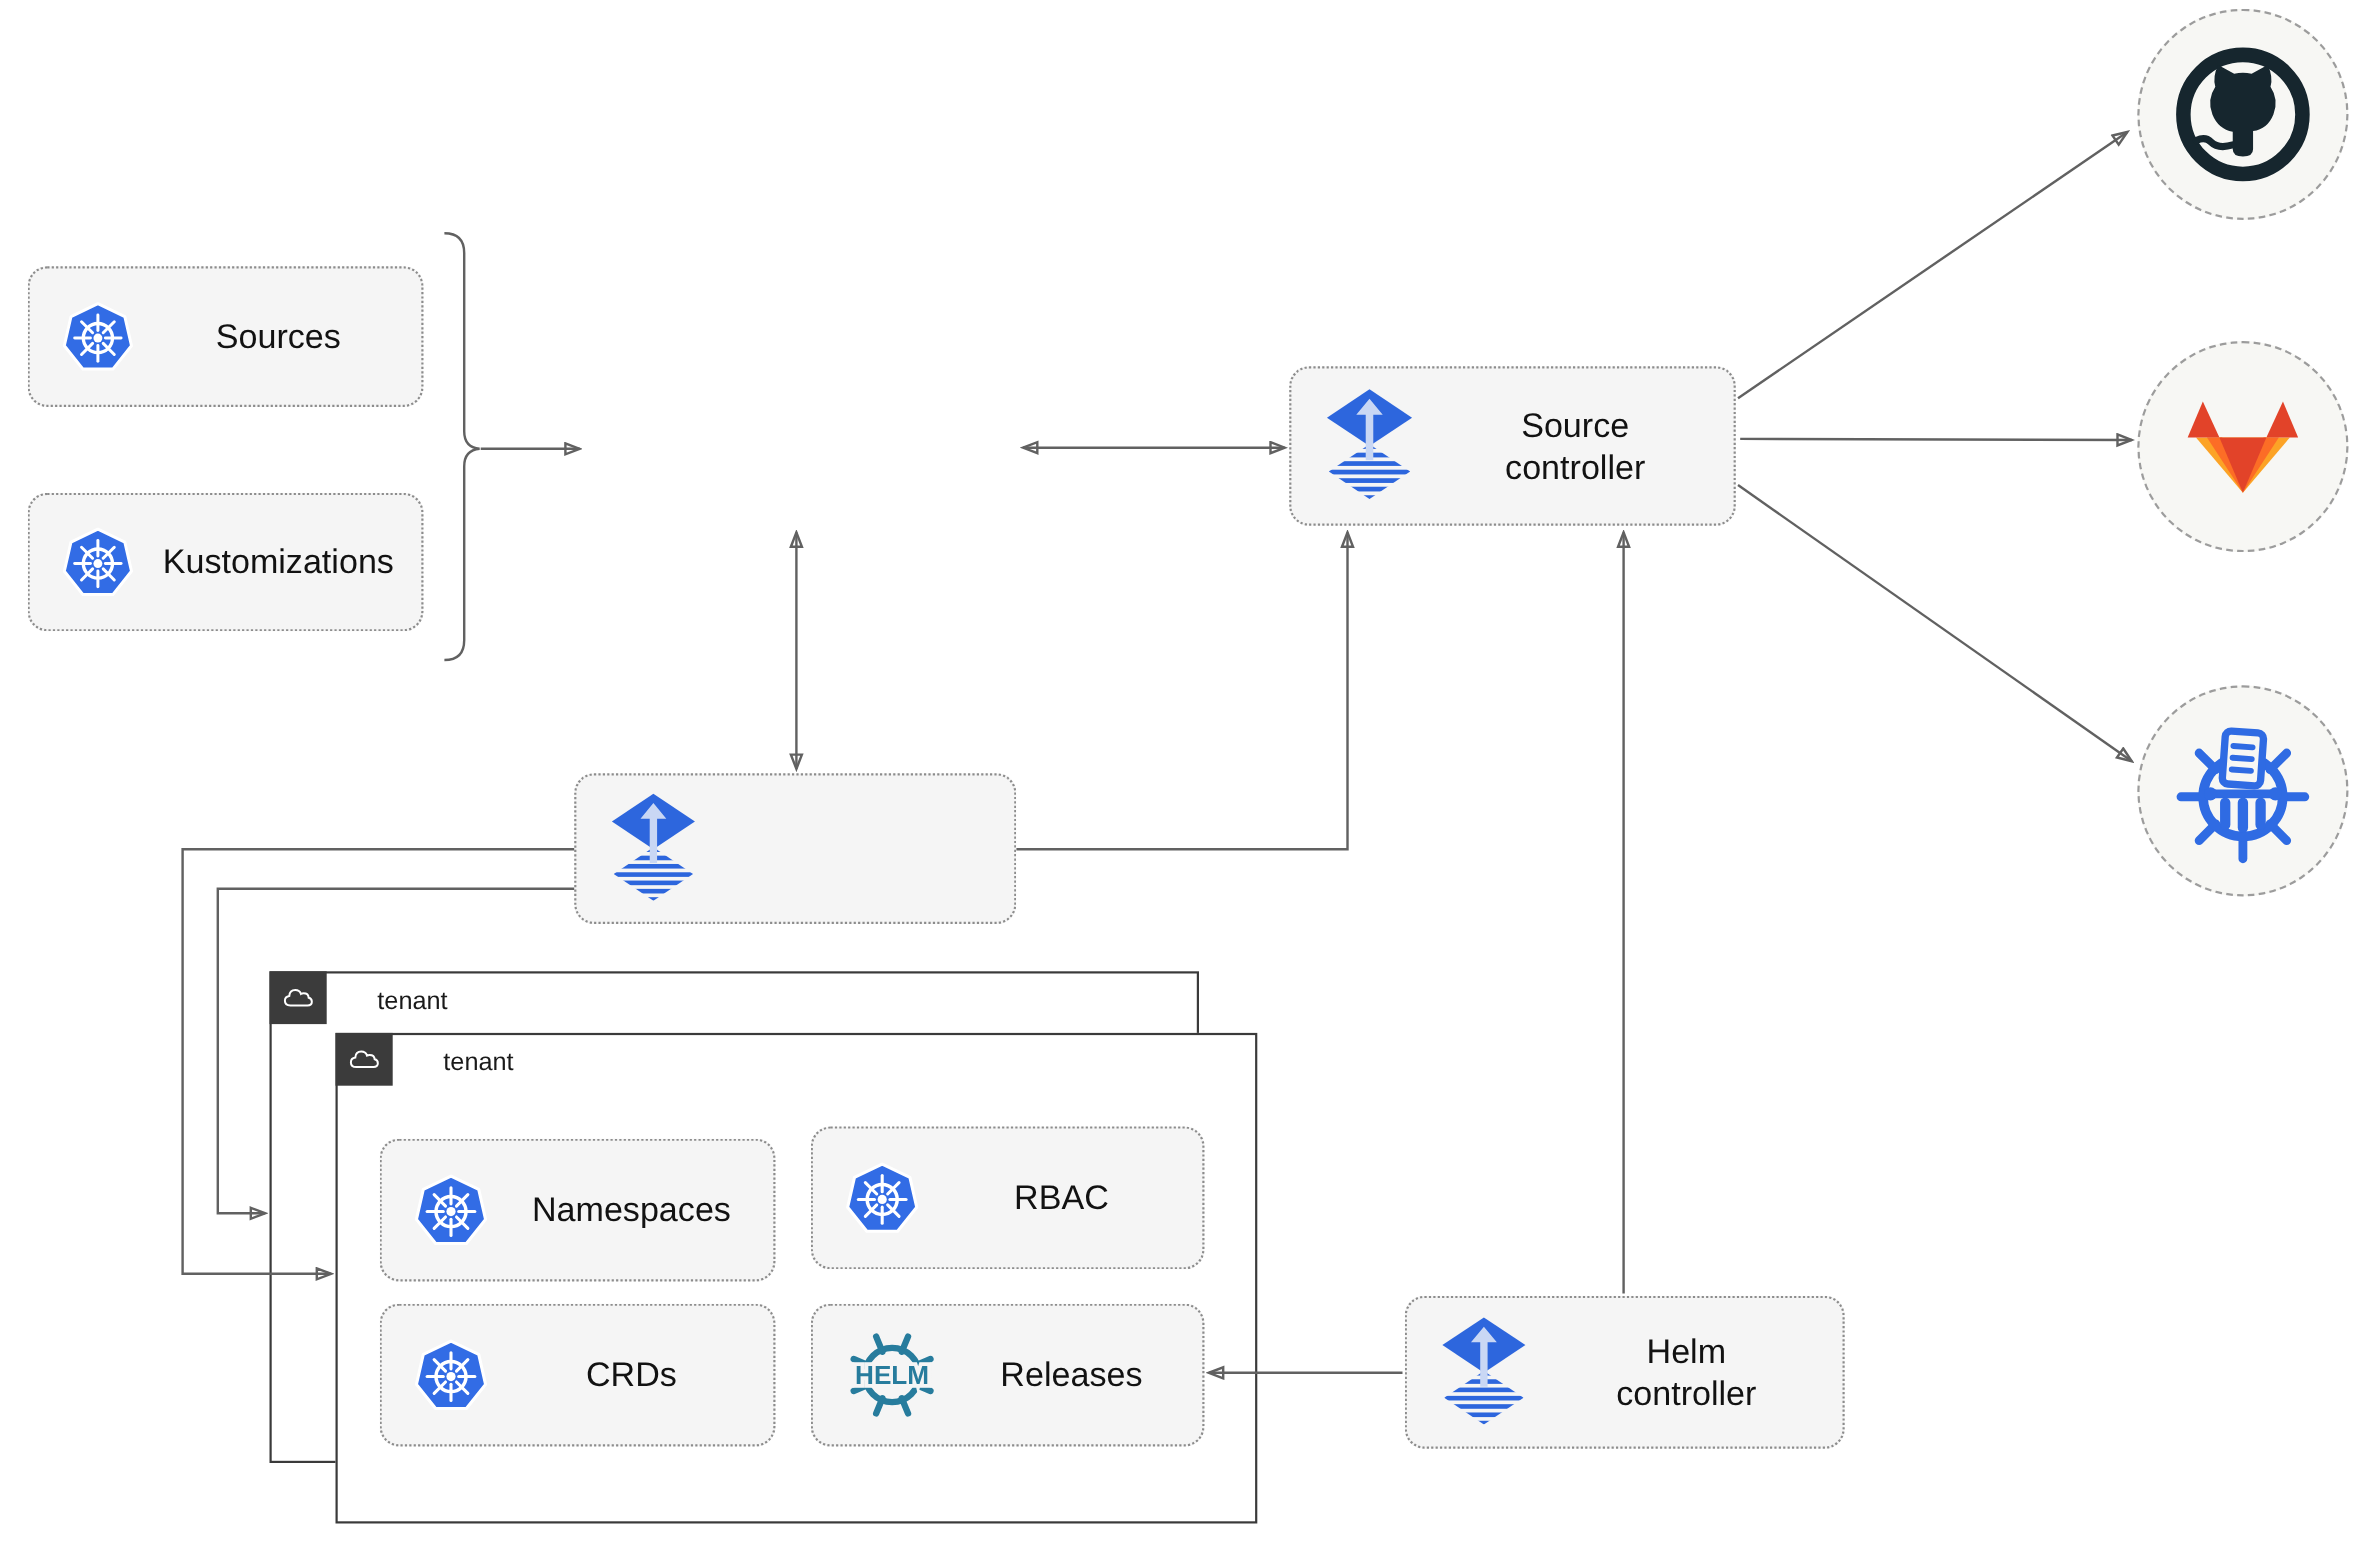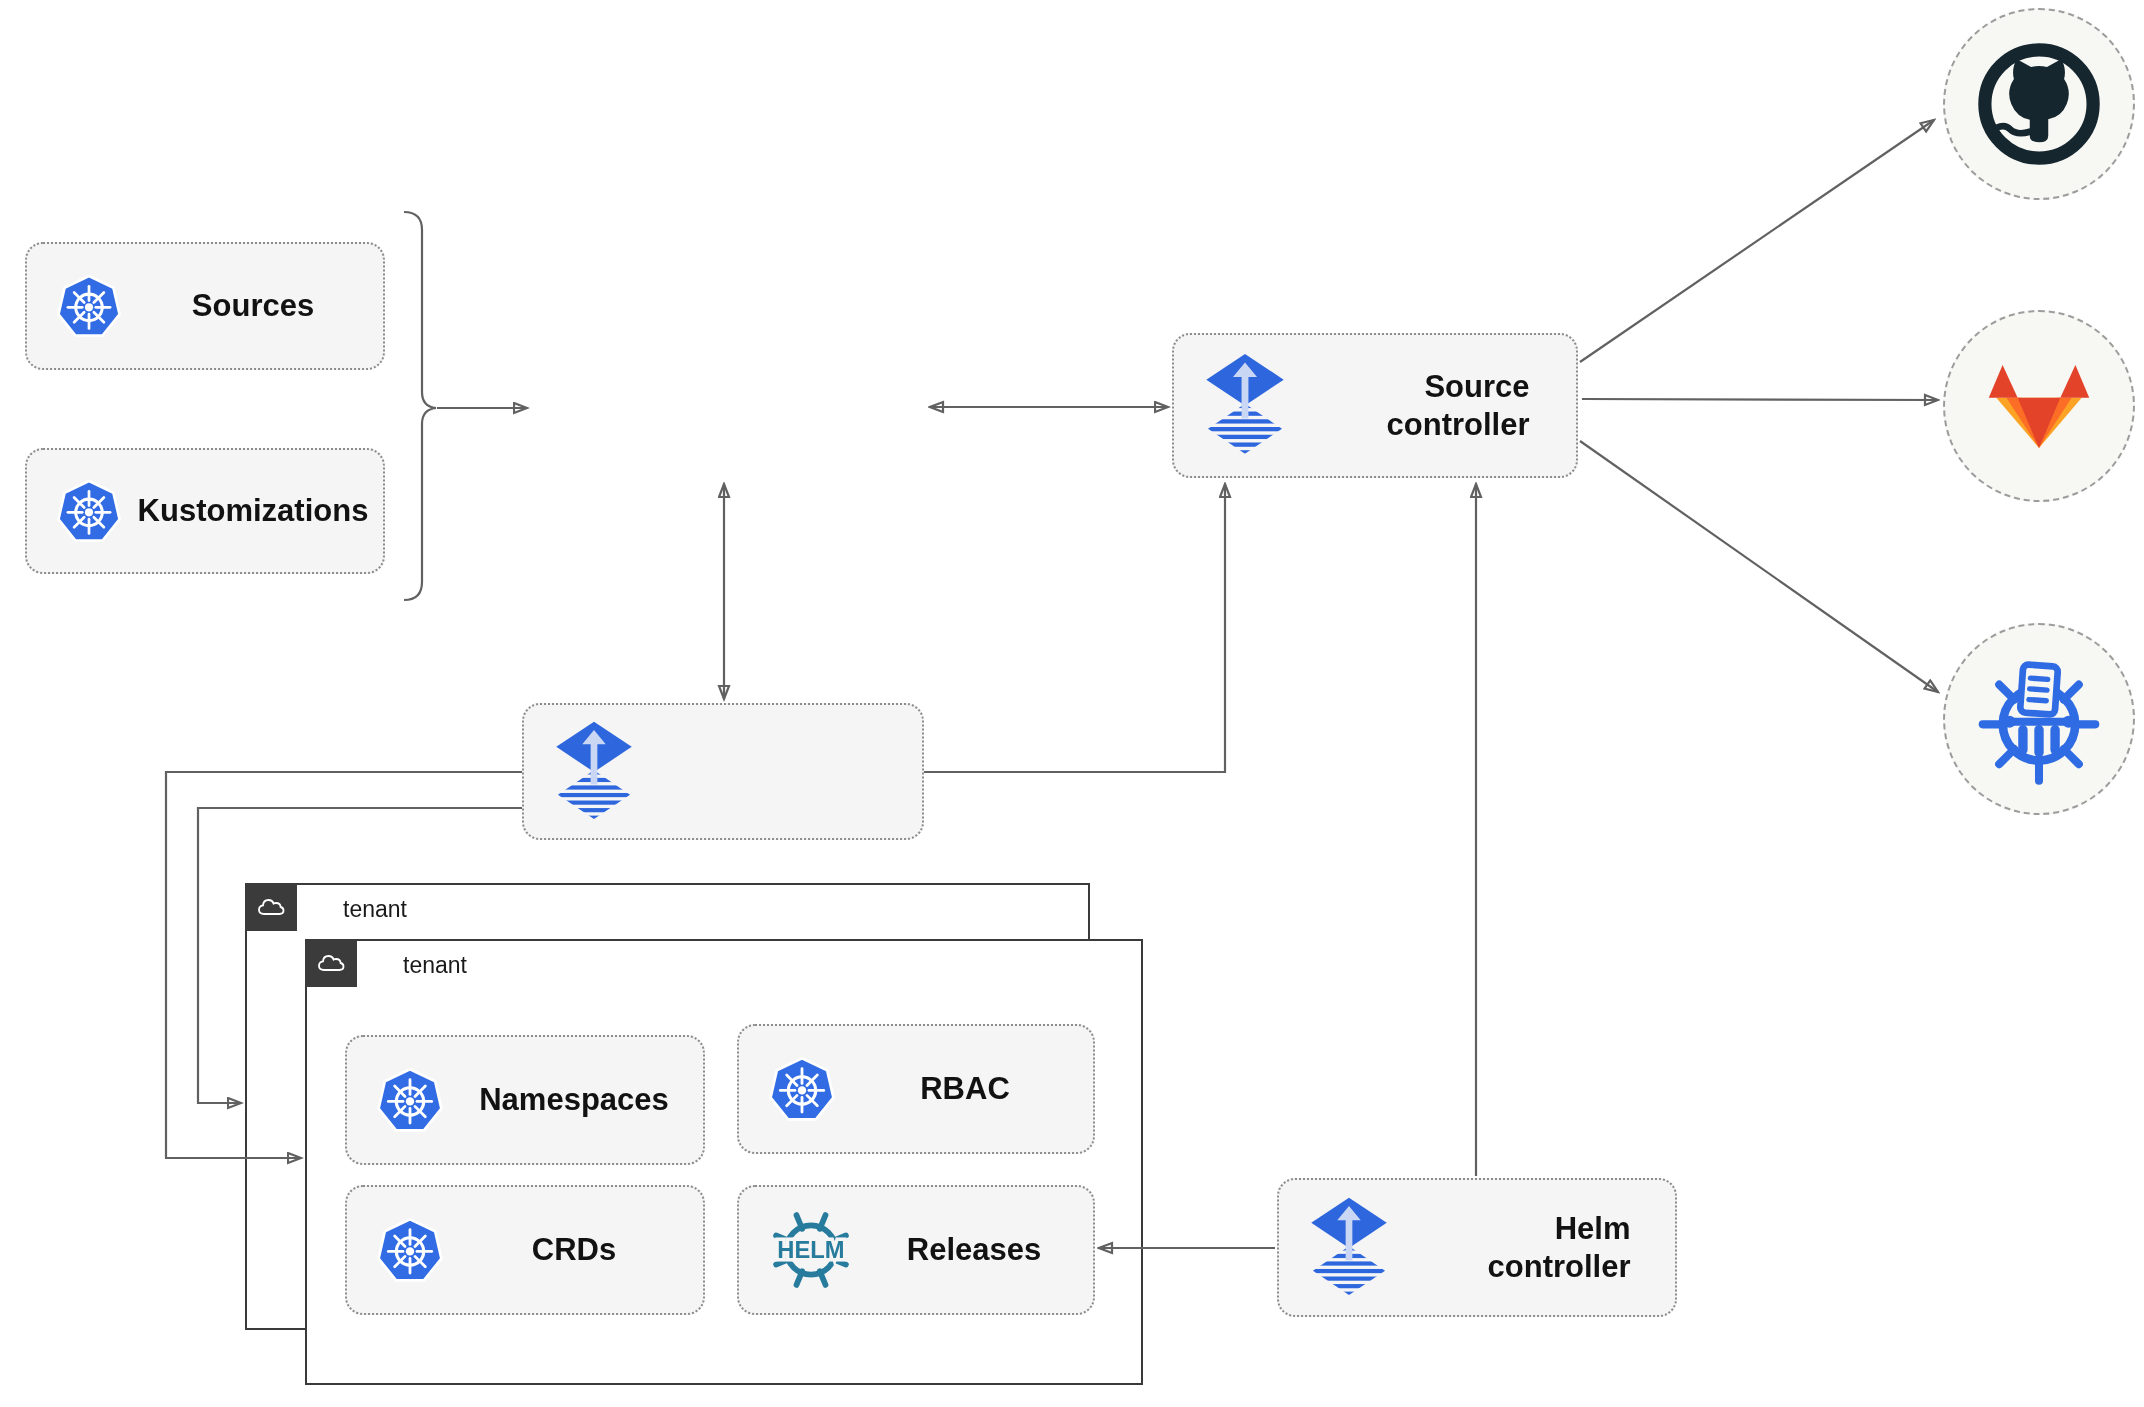--- a/index.html
+++ b/index.html
@@ -8,23 +8,23 @@
     font-family:"Liberation Sans", sans-serif; color:#111; overflow:hidden;
   }
   
   .node {
     position:absolute; box-sizing:border-box; display:flex; align-items:center;
     background:#F5F5F5; border:2px dotted #8C8C8C; border-radius:18px;
     padding-left:28px;
   }
   .node .label {
     margin:0 auto; text-align:center; font-size:31px; line-height:1.22;
-    padding:0 14px; color:#121212;font-weight:bold;
-  }
-  .node.two .label { max-width:195px;text-align:right; }
+    padding:0 14px; color:#121212;
+  }
+  .node.two .label { max-width:195px; }
   .icon { flex:0 0 auto; display:block; }
 
   
   .tenant {
     position:absolute; box-sizing:border-box; background:#ffffff;
     border:2px solid #3A3A3A;
   }
   .tenant .tab {
     position:absolute; left:-2px; top:-2px; width:52px; height:48px;
     background:#3B3B3B; display:flex; align-items:center; justify-content:center;

